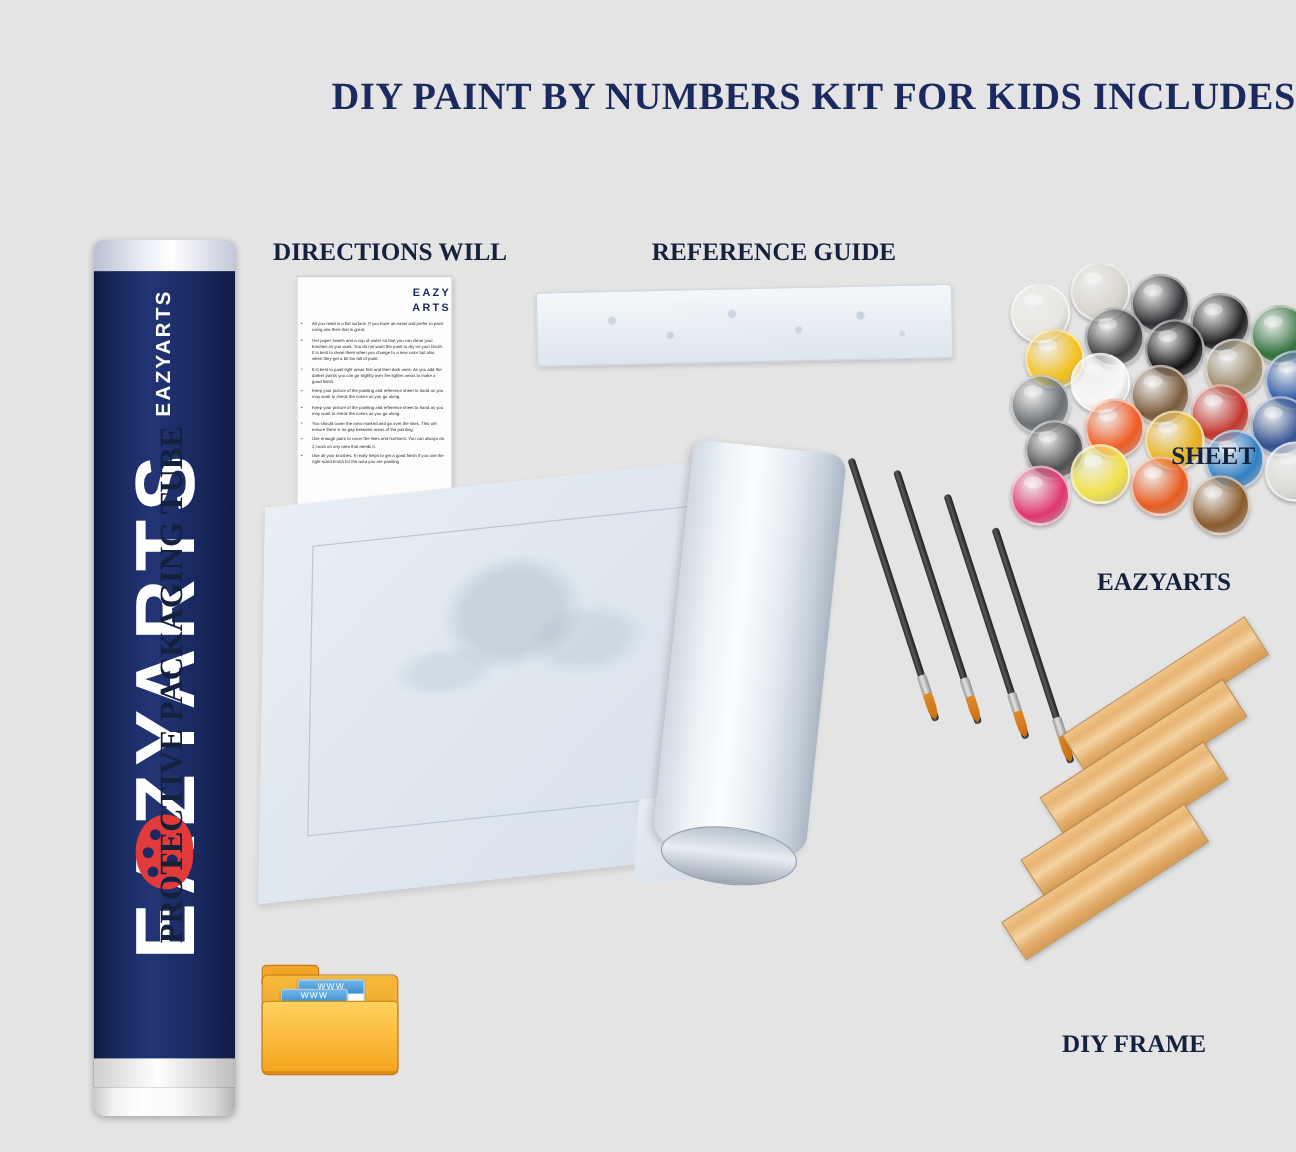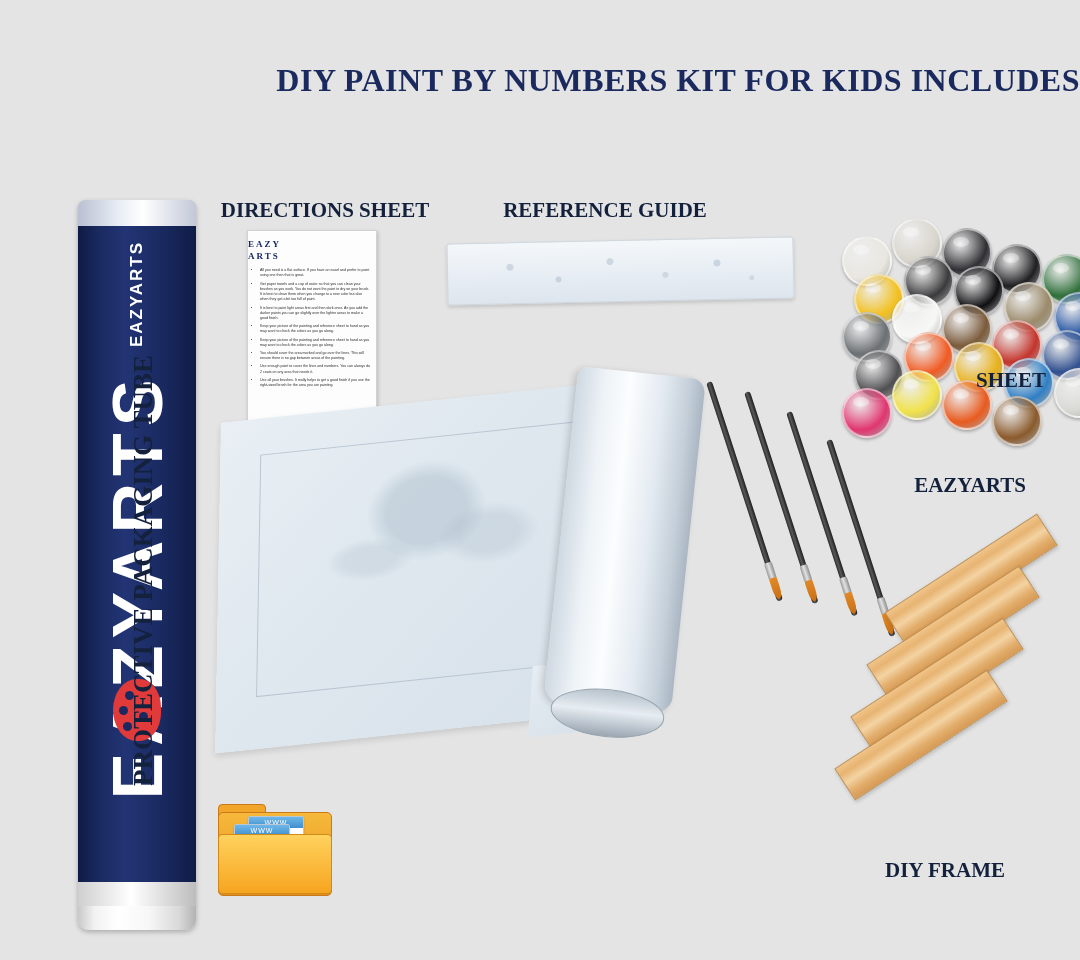--- a/index.html
+++ b/index.html
@@ -144,23 +144,23 @@
     left: 247px;
     top: 230px;
     width: 128px;
     height: 212px;
     background: #fdfdfd;
     border: 1px solid #d2d2d2;
     box-shadow: 1px 2px 4px rgba(0,0,0,0.2);
     overflow: hidden;
   }
   .sheet-logo {
-    text-align: left;
+    text-align: right;
     color: #1a2a61;
-    font-family: Liberation Serif, serif;
+    font-family: Liberation Sans, sans-serif;
     font-weight: bold;
     font-size: 9px;
     letter-spacing: 2px;
     margin-top: 7px;
     line-height: 1.35;
   }
   .sheet ul {
     margin: 6px 5px 0 12px;
     padding: 0;
     list-style: disc;
@@ -168,21 +168,21 @@
   .sheet li {
     font-family: "Liberation Sans", sans-serif;
     font-size: 3.6px;
     line-height: 1.45;
     color: #2b2b2b;
     margin-bottom: 3px;
     text-align: left;
   }
 
   
-  .ref-caption { left: 440px; top: 198px; width: 330px; font-size: 21px; }
+  .ref-caption { left: 480px; top: 198px; width: 330px; font-size: 21px; }
   .refguide {
     position: absolute;
     left: 447px;
     top: 240px;
     width: 345px;
     height: 60px;
     background:
       radial-gradient(circle at 18% 40%, rgba(180,195,210,.55) 0 3px, transparent 4px),
       radial-gradient(circle at 32% 62%, rgba(170,186,205,.5) 0 2.5px, transparent 3.5px),
       radial-gradient(circle at 47% 34%, rgba(176,190,205,.5) 0 3px, transparent 4px),
@@ -388,21 +388,21 @@
       <div class="tube-palette">
         <i style="left:10px;top:10px;"></i>
         <i style="left:26px;top:6px;"></i>
         <i style="left:41px;top:12px;"></i>
         <i style="left:20px;top:26px;"></i>
       </div>
     </div>
   </div>
   <div class="tube-caption">PROTECTIVE PACKAGING TUBE</div>
 
-  <div class="caption dir-caption">DIRECTIONS SHEET</div>
+  <div class="caption dir-caption">DIRECTIONS WILL</div>
   <div class="sheet">
     <div class="sheet-logo">
       <div>EAZY</div>
       <div>ARTS</div>
     </div>
     <ul>
       <li>All you need is a flat surface. If you have an easel and prefer to paint using one then that is great.</li>
       <li>Get paper towels and a cup of water so that you can clean your brushes as you work. You do not want the paint to dry on your brush. It is best to clean them when you change to a new color but also when they get a bit too full of paint.</li>
       <li>It is best to paint light areas first and then dark ones. As you add the darker paints you can go slightly over the lighter areas to make a good finish.</li>
       <li>Keep your picture of the painting and reference sheet to hand as you may want to check the colors as you go along.</li>

